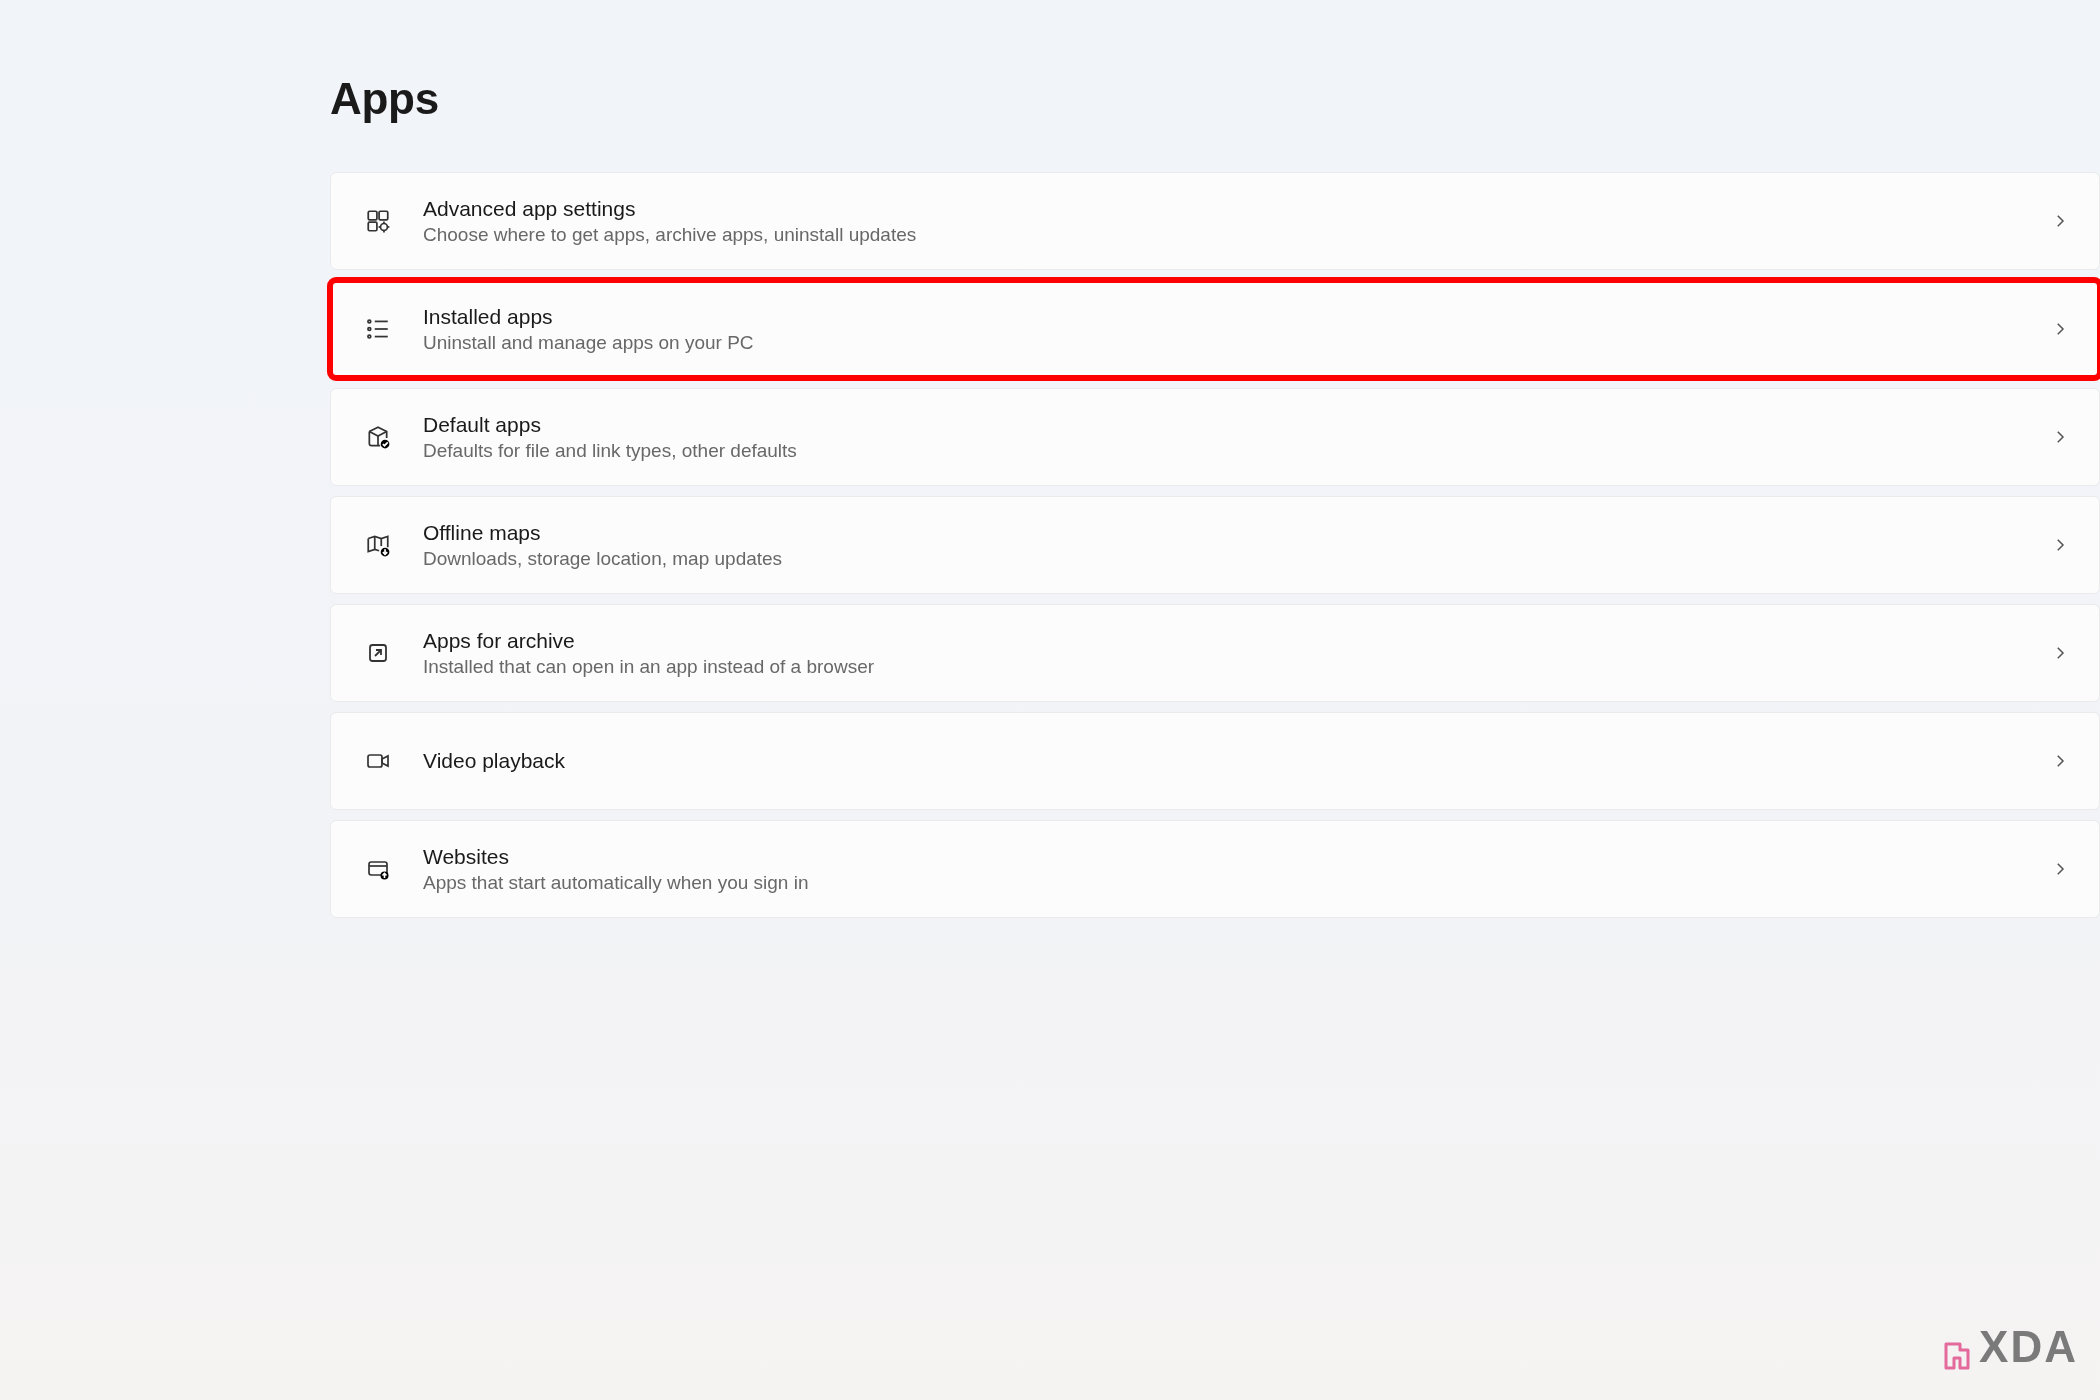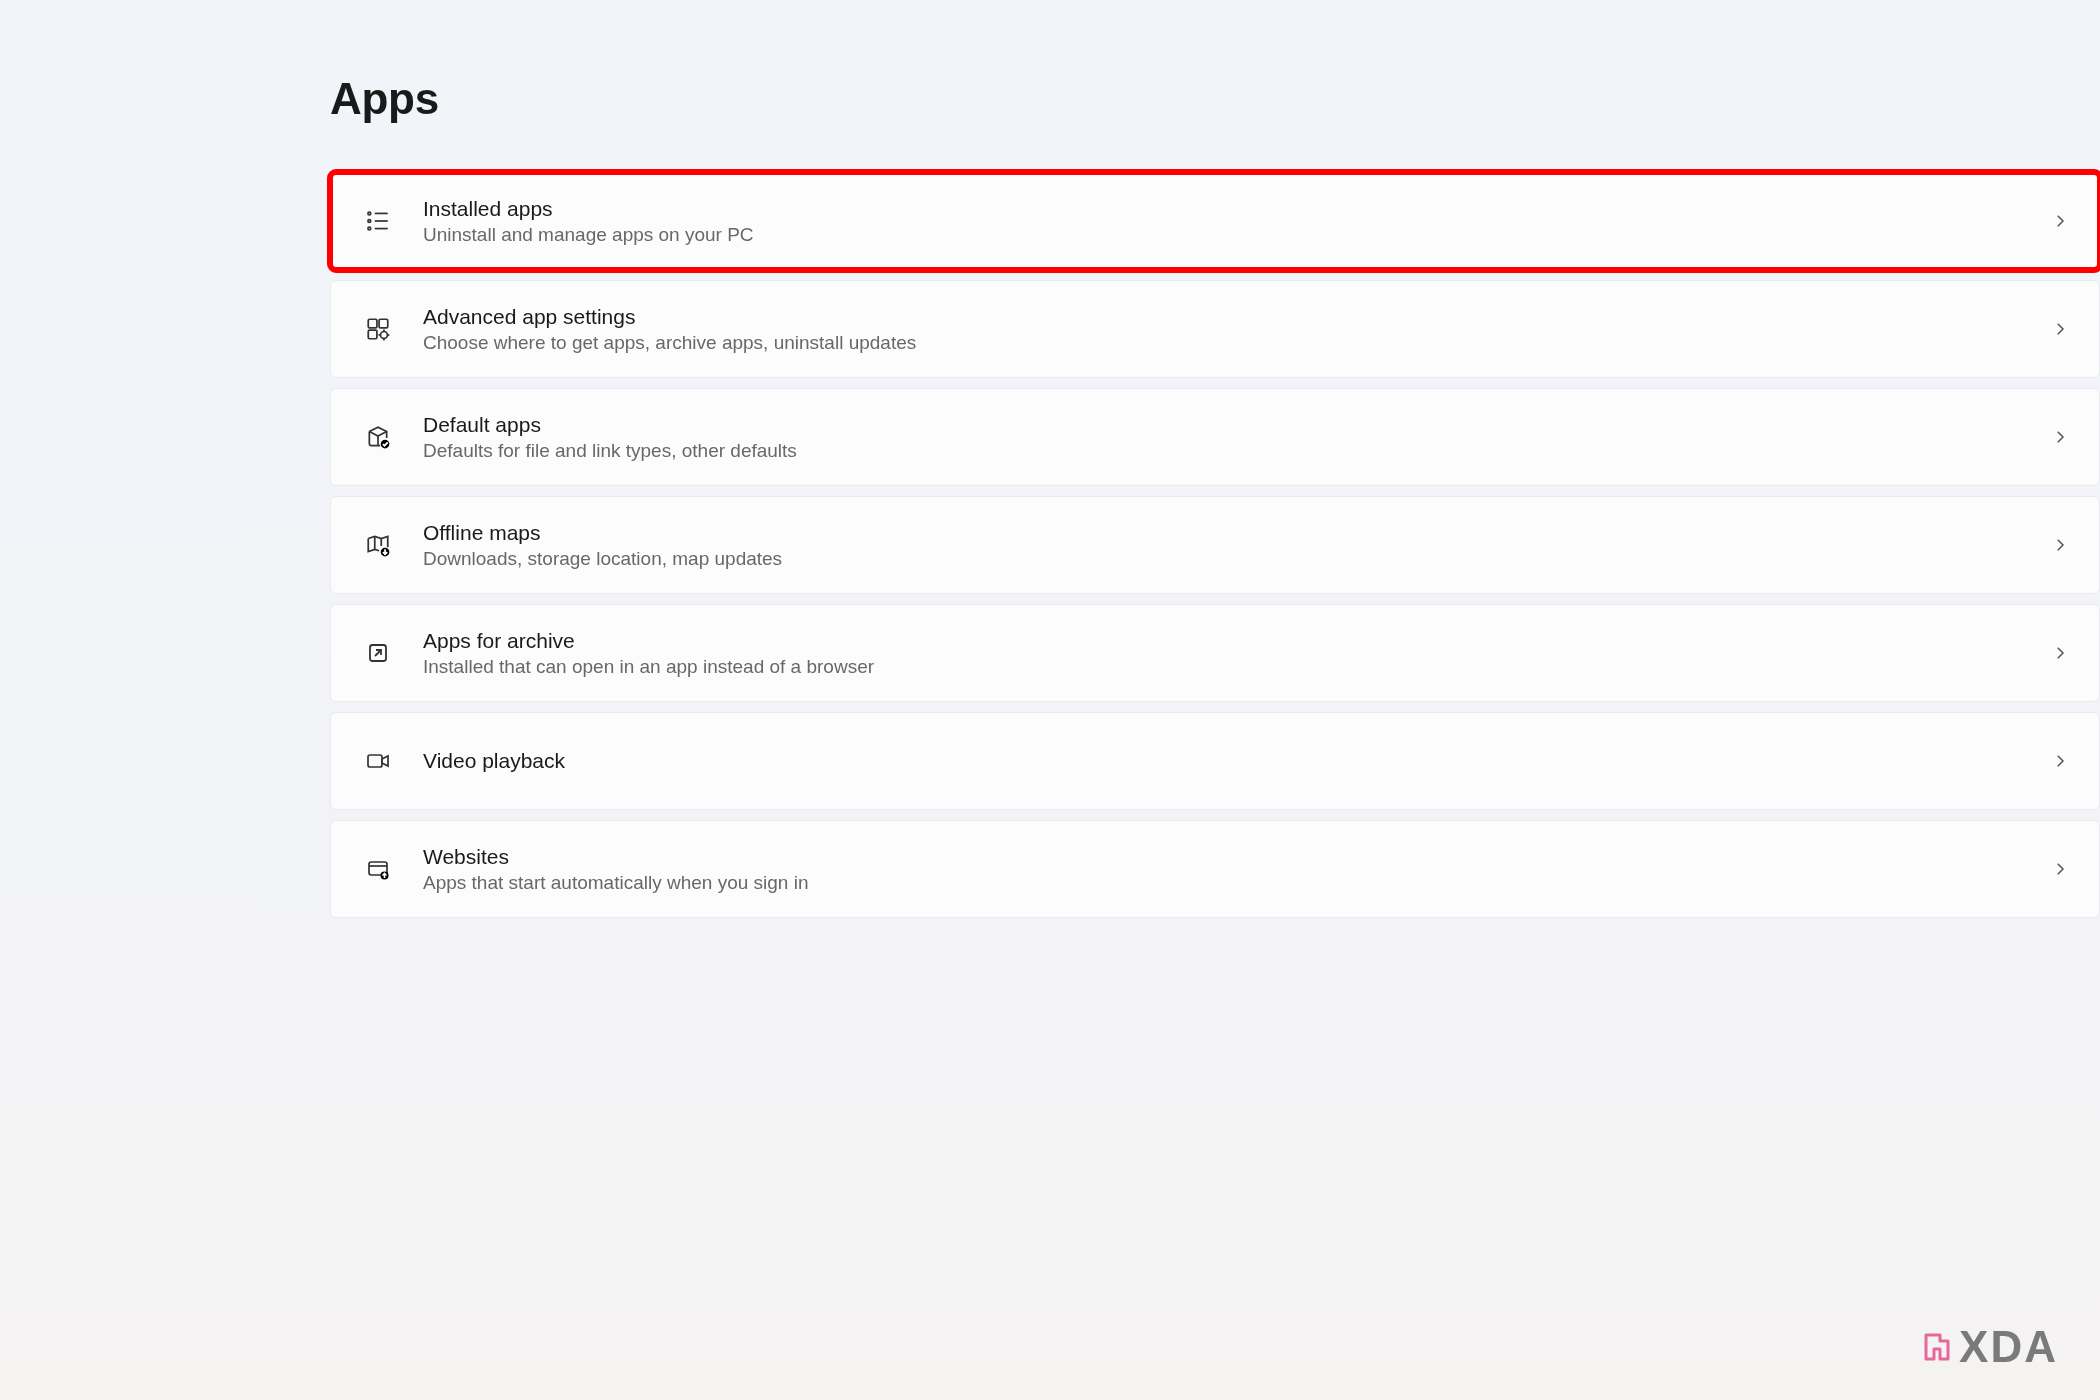--- a/index.html
+++ b/index.html
@@ -77,23 +77,23 @@
       width: 22px;
       height: 22px;
       display: flex;
       align-items: center;
       justify-content: center;
       flex-shrink: 0;
     }
     .watermark {
       position: absolute;
       bottom: 28px;
-      right: 42px;
-      display: flex;
-      align-items: center;
+      right: 22px;
+      display: flex;
+      align-items: flex-end;
       gap: 7px;
       opacity: 0.85;
     }
     .watermark-logo {
       width: 32px;
       height: 32px;
     }
     .watermark-text {
       font-family: Arial, sans-serif;
       font-size: 44px;
@@ -101,42 +101,20 @@
       color: #666666;
       letter-spacing: 2px;
     }
   </style>
 </head>
 <body>
 
 <div class="page">
   <h1 class="page-title">Apps</h1>
   <div class="items">
-
-    <div class="settings-item highlighted">
-      <span class="item-icon">
-        <svg viewBox="0 0 24 24" width="26" height="26" fill="none" stroke="currentColor" stroke-width="1.6">
-          <circle cx="4" cy="5" r="1.3"></circle>
-          <circle cx="4" cy="12" r="1.3"></circle>
-          <circle cx="4" cy="19" r="1.3"></circle>
-          <line x1="9" y1="5" x2="21" y2="5"></line>
-          <line x1="9" y1="12" x2="21" y2="12"></line>
-          <line x1="9" y1="19" x2="21" y2="19"></line>
-        </svg>
-      </span>
-      <div class="item-text">
-        <span class="item-title">Installed apps</span>
-        <span class="item-desc">Uninstall and manage apps on your PC</span>
-      </div>
-      <span class="chevron">
-        <svg viewBox="0 0 24 24" width="18" height="18" fill="none" stroke="currentColor" stroke-width="2">
-            <polyline points="9 5 16 12 9 19"></polyline>
-          </svg>
-      </span>
-    </div>
 
     <div class="settings-item">
       <span class="item-icon">
         <svg viewBox="0 0 24 24" width="26" height="26" fill="none" stroke="currentColor" stroke-width="1.6">
           <rect x="3" y="3" width="8" height="8" rx="1.2"></rect>
           <rect x="13" y="3" width="8" height="8" rx="1.2"></rect>
           <rect x="3" y="13" width="8" height="8" rx="1.2"></rect>
           <circle cx="17.5" cy="17.5" r="3.2"></circle>
           <line x1="17.5" y1="12.5" x2="17.5" y2="14"></line>
           <line x1="17.5" y1="21" x2="17.5" y2="22.5"></line>
@@ -148,20 +126,42 @@
         <span class="item-title">Advanced app settings</span>
         <span class="item-desc">Choose where to get apps, archive apps, uninstall updates</span>
       </div>
       <span class="chevron">
         <svg viewBox="0 0 24 24" width="18" height="18" fill="none" stroke="currentColor" stroke-width="2">
             <polyline points="9 5 16 12 9 19"></polyline>
           </svg>
       </span>
     </div>
 
+    <div class="settings-item highlighted">
+      <span class="item-icon">
+        <svg viewBox="0 0 24 24" width="26" height="26" fill="none" stroke="currentColor" stroke-width="1.6">
+          <circle cx="4" cy="5" r="1.3"></circle>
+          <circle cx="4" cy="12" r="1.3"></circle>
+          <circle cx="4" cy="19" r="1.3"></circle>
+          <line x1="9" y1="5" x2="21" y2="5"></line>
+          <line x1="9" y1="12" x2="21" y2="12"></line>
+          <line x1="9" y1="19" x2="21" y2="19"></line>
+        </svg>
+      </span>
+      <div class="item-text">
+        <span class="item-title">Installed apps</span>
+        <span class="item-desc">Uninstall and manage apps on your PC</span>
+      </div>
+      <span class="chevron">
+        <svg viewBox="0 0 24 24" width="18" height="18" fill="none" stroke="currentColor" stroke-width="2">
+            <polyline points="9 5 16 12 9 19"></polyline>
+          </svg>
+      </span>
+    </div>
+
     <div class="settings-item">
       <span class="item-icon">
         <svg viewBox="0 0 24 24" width="26" height="26" fill="none" stroke="currentColor" stroke-width="1.6">
           <path d="M4 7 L4 18 A2 2 0 0 0 6 20 L14 20"></path>
           <path d="M4 7 L12 3 L20 7 L20 13"></path>
           <path d="M4 7 L12 11 L20 7"></path>
           <line x1="12" y1="11" x2="12" y2="20"></line>
           <circle cx="18.5" cy="18.5" r="4" fill="black" stroke="none"></circle>
           <polyline points="16.5 18.5 18 20 21 17" stroke="white" stroke-width="1.6" fill="none"></polyline>
         </svg>

